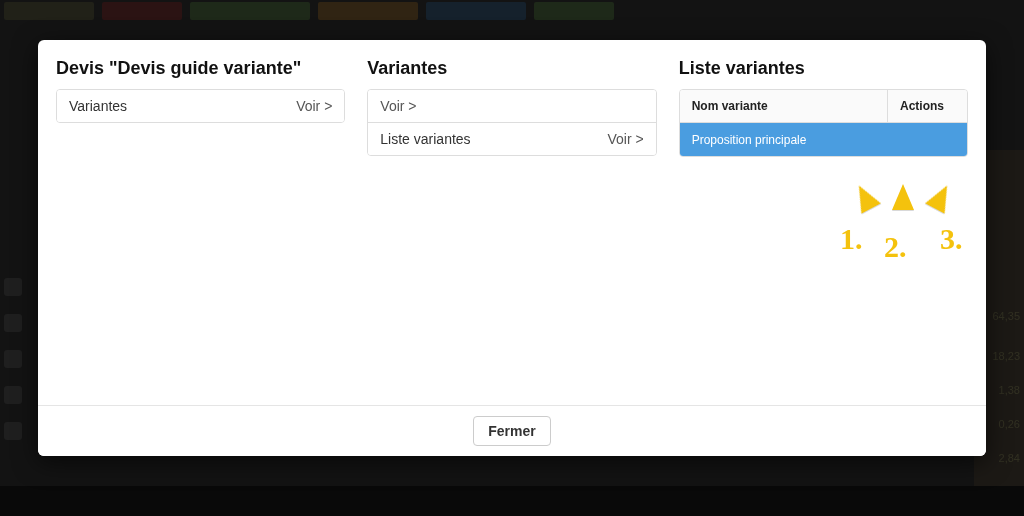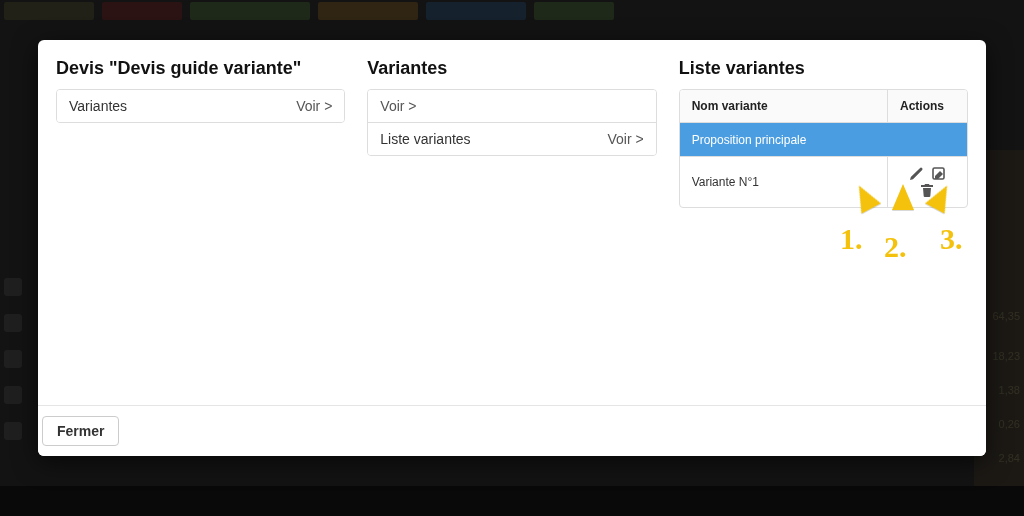--- a/index.html
+++ b/index.html
@@ -54,21 +54,21 @@
   .table td { padding: 9px 12px; border-top: 1px solid #ddd; color: #333; }
   .table tr.selected td { background: #4a9de0; color: #fff; border-top-color: #4a9de0; margin-top: 38px; }
   .table tr.selected td + td { border-left-color: #4a9de0; }
   .actions-cell { width: 80px; text-align: center; }
   .actions-cell .ico { display: inline-flex; width: 16px; height: 16px; margin: 0 2px; color: #555; cursor: pointer; vertical-align: middle; }
   .actions-cell .ico svg { width: 100%; height: 100%; }
 
   .modal-footer {
     border-top: 1px solid #e5e5e5;
     padding: 10px 4px;
-    display: flex; justify-content: flex-start;
+    display: flex; justify-content: center;
     background: #fff;
     border-bottom-left-radius: 6px; border-bottom-right-radius: 6px;
   }
   .btn {
     padding: 6px 14px; font-size: 14px; font-weight: 600;
     background: #fff; border: 1px solid #ccc; border-radius: 4px;
     color: #333; cursor: pointer;
   }
 
   
@@ -148,41 +148,20 @@
           <tr>
             <th>Nom variante</th>
             <th class="actions-cell">Actions</th>
           </tr>
         </thead>
         <tbody>
           <tr class="selected">
             <td>Proposition principale</td>
             <td class="actions-cell"></td>
           </tr>
-          <tr>
-            <td>Variante N°1</td>
-            <td class="actions-cell">
-              <span class="ico" title="edit">
-                <svg viewBox="0 0 16 16" fill="currentColor">
-                    <path d="M12.1 1.9a1.5 1.5 0 0 1 2.1 2.1L5 13.2 2 14l.8-3L12.1 1.9z"></path>
-                  </svg>
-              </span>
-              <span class="ico" title="rename">
-                <svg viewBox="0 0 16 16" fill="none" stroke="currentColor" stroke-width="1.6">
-                    <rect x="2" y="2" width="11" height="11" rx="1.5"></rect>
-                    <path d="M9 5l3 3-5 5H4v-3l5-5z" fill="currentColor" stroke="none"></path>
-                  </svg>
-              </span>
-              <span class="ico" title="delete">
-                <svg viewBox="0 0 16 16" fill="currentColor">
-                    <path d="M6 2h4l.5 1H14v2H2V3h3.5L6 2zm-2 4h8l-.7 8.2a1 1 0 0 1-1 .8H5.7a1 1 0 0 1-1-.8L4 6z"></path>
-                  </svg>
-              </span>
-            </td>
-          </tr>
         </tbody>
       </table>
     </div>
 
   </div>
   <div class="modal-footer">
     <button class="btn">Fermer</button>
   </div>
 </div>
 

